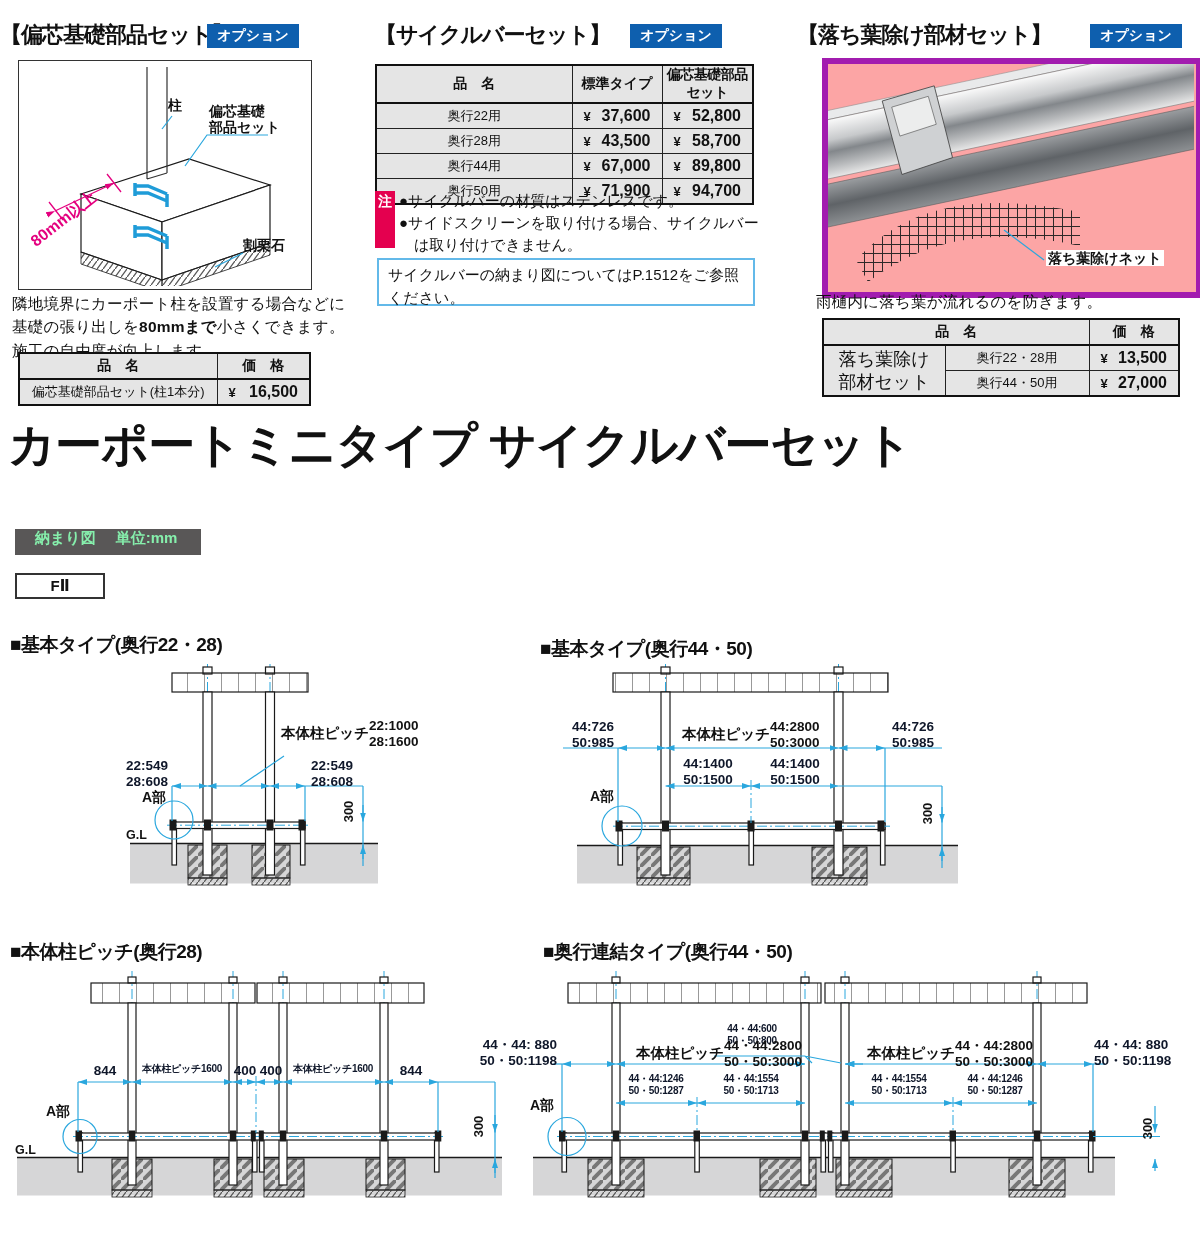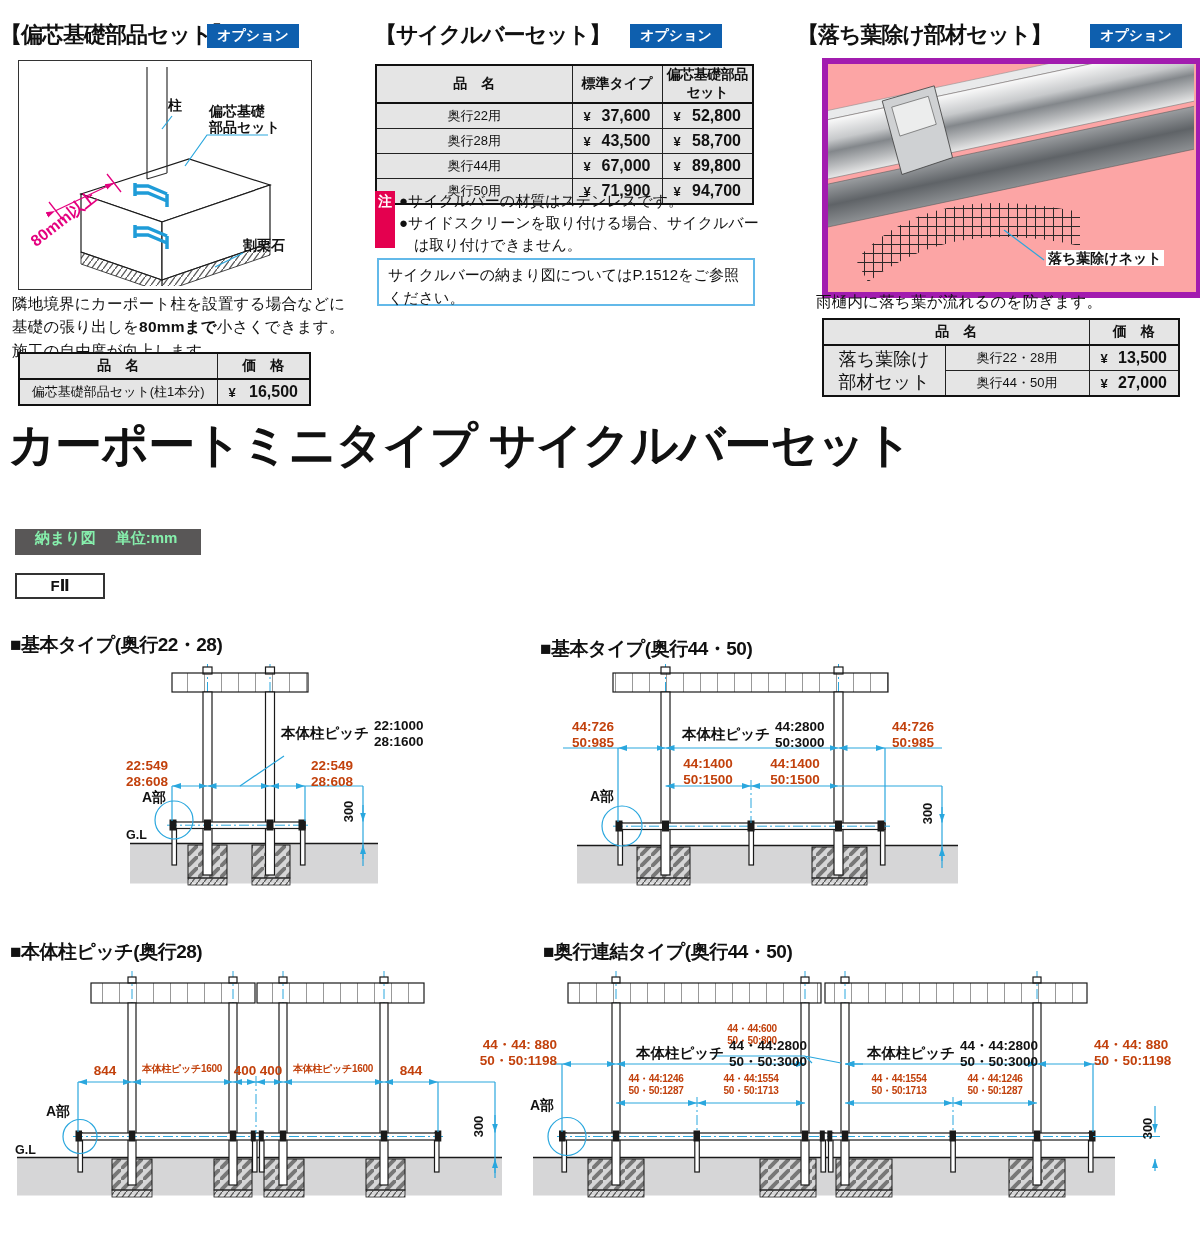--- a/index.html
+++ b/index.html
@@ -37,23 +37,23 @@
   .maintitle{position:absolute;font-size:47px;font-weight:900;letter-spacing:-1px;white-space:nowrap}
   
   .unitbar{position:absolute;width:186px;height:26px;background:#595757;color:#86efac;display:flex;align-items:flex-start;
            padding-left:20px;box-sizing:border-box;font-size:15px;font-weight:700;gap:20px}
   .modelbox{position:absolute;width:90px;height:26px;border:2px solid #333;display:flex;align-items:center;justify-content:center;
             font-size:15px;font-weight:700;box-sizing:border-box}
   
   .dwg{position:absolute}
   .dtitle{position:absolute;font-size:19px;font-weight:700;white-space:nowrap;letter-spacing:-0.5px}
   .dsvg{position:absolute}
-  .dl{position:absolute;font-size:13.5px;font-weight:600;line-height:1.18;white-space:nowrap;color:#c2410c}
+  .dl{position:absolute;font-size:13.5px;font-weight:600;line-height:1.18;white-space:nowrap;color:#0f172a}
   .dl.ra{text-align:right}.dl.ctr{text-align:center}.dl.sm{font-size:10px;letter-spacing:-0.3px}
-  .pg{position:absolute;display:flex;align-items:center;gap:5px;white-space:nowrap}
+  .pg{position:absolute;display:flex;align-items:center;white-space:nowrap}
   .pg .pl{font-size:14.5px;font-weight:700}
   .pg .pv{font-size:13.5px;font-weight:600;line-height:1.18}
   .abig{position:absolute;font-size:14px;font-weight:700;white-space:nowrap}
   .glt{position:absolute;font-size:12.5px;font-weight:700;white-space:nowrap}
   .rot{position:absolute;font-size:13px;font-weight:600;transform:rotate(-90deg);white-space:nowrap}
   
   svg .st{fill:#fff;stroke:#1a1a1a;stroke-width:1.2}
   svg .dk{fill:#1a1a1a;stroke:none}
   svg .rfc{fill:url(#rf);stroke:#1a1a1a;stroke-width:1.2}
   svg .ht{fill:url(#hatch);stroke:#1a1a1a;stroke-width:1}

